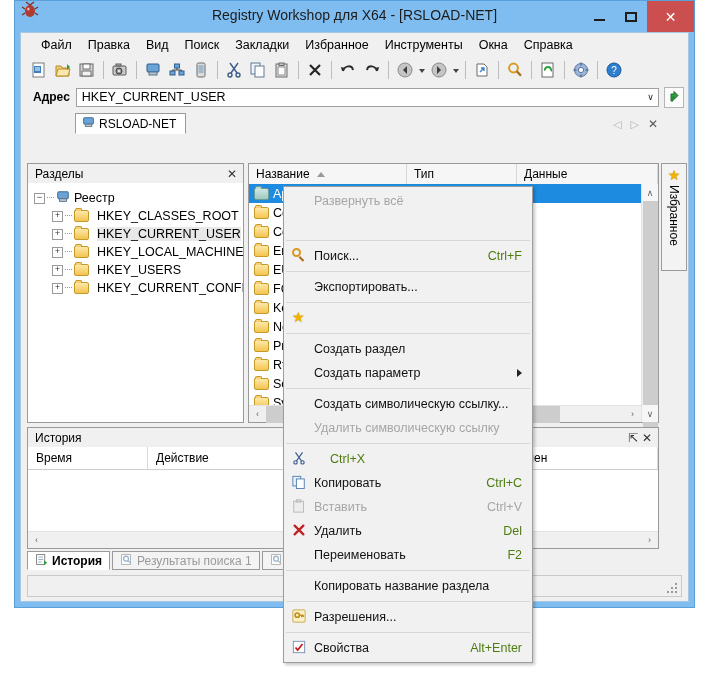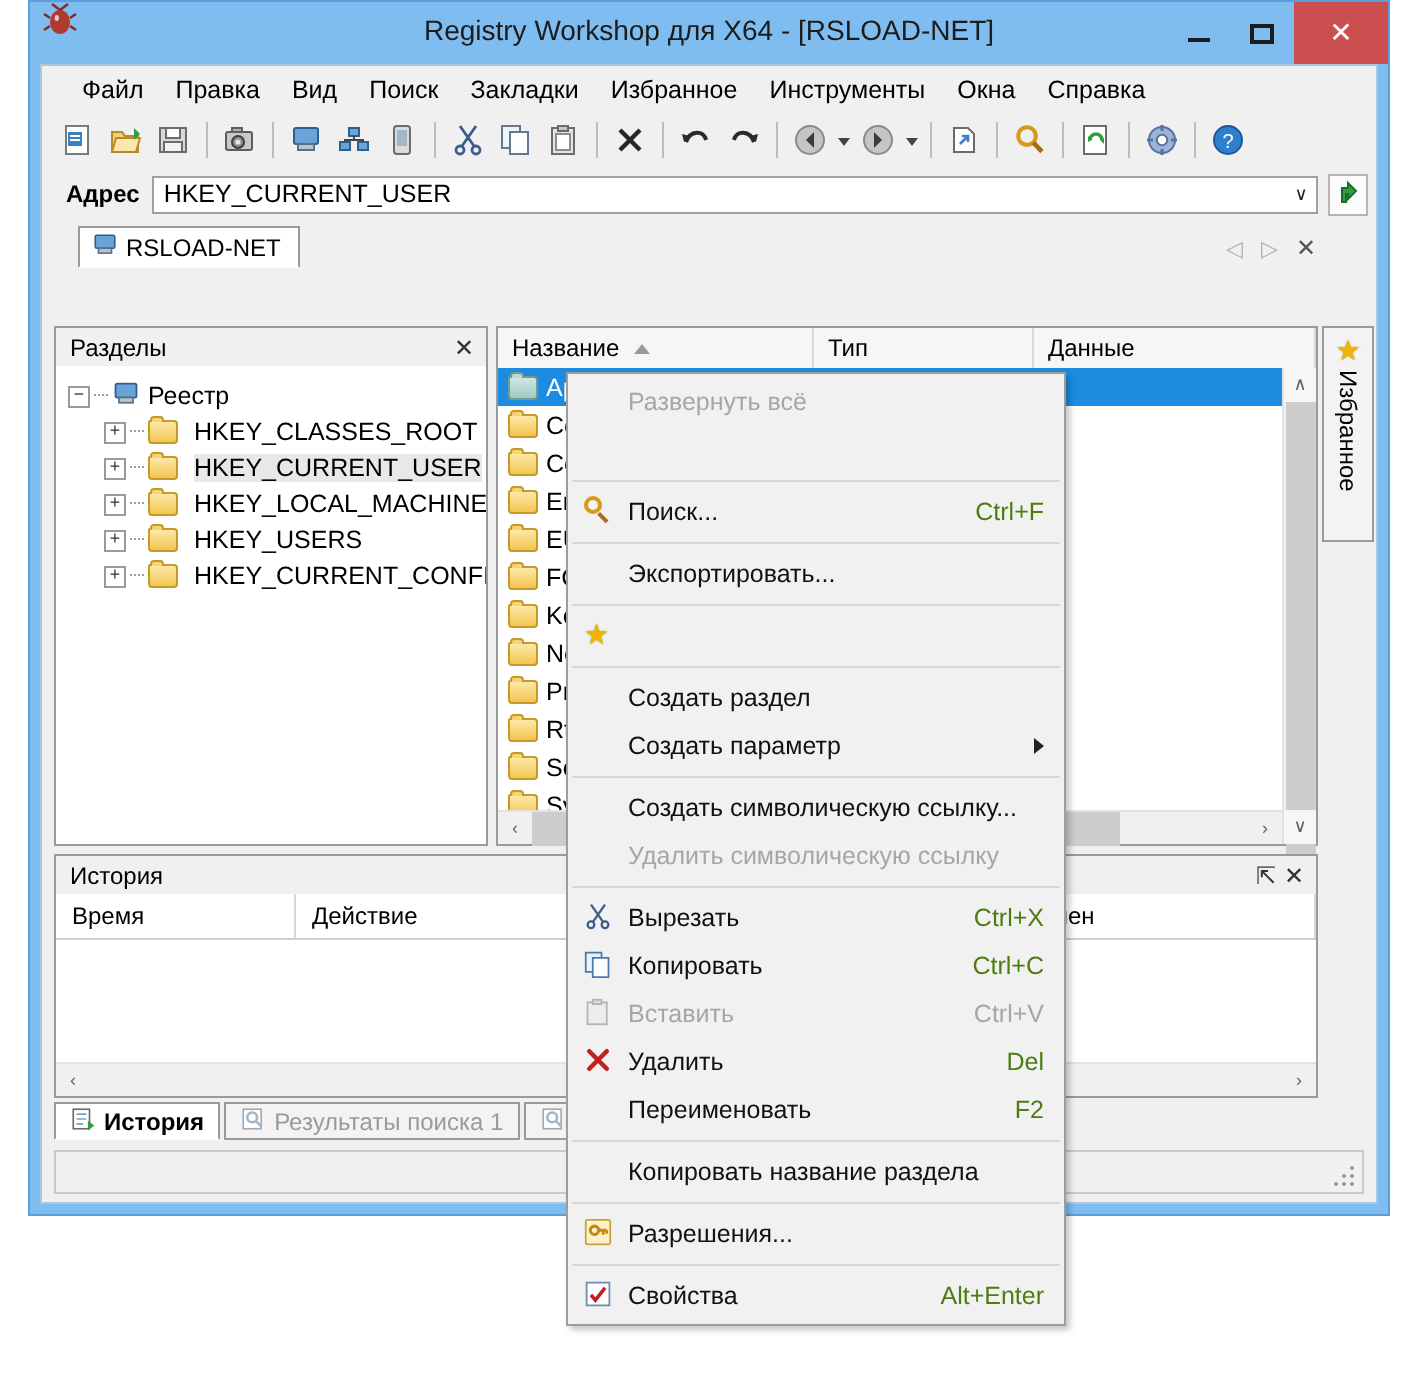--- a/index.html
+++ b/index.html
@@ -91,21 +91,21 @@
 
   
   .tabrow{
     height:24px;display:flex;align-items:flex-end;padding-left:18px;
     background:#f0f0f0;position:relative;
   }
   .doctab{
     display:flex;align-items:center;gap:4px;
     height:21px;padding:0 9px 0 6px;
     background:#fff;border:1px solid #9a9a9a;border-bottom:1px solid #fff;
-    font-size:12px;box-sizing:border-box;
+    font-size:12px;box-sizing:border-box;margin-left:36px;
   }
   .tabnav{
     position:absolute;right:30px;bottom:3px;display:flex;align-items:center;gap:9px;
     color:#b0b0b0;font-size:11px;
   }
   .tabnav .x{color:#555;font-size:12px;}
 
   
   .mainarea{
     position:absolute;left:6px;right:29px;top:130px;bottom:30px;
@@ -757,21 +757,20 @@
   <div class="ctxsep"></div>
 
   <div class="ctxitem">
     <span class="ci-ico">
       <svg width="14" height="14" viewBox="0 0 16 16">
           <path d="M4 1.5l7 10M12 1.5l-7 10" stroke="#3b5c8c" stroke-width="1.3" fill="none"></path>
           <circle cx="4" cy="13" r="1.9" fill="none" stroke="#3b5c8c" stroke-width="1.3"></circle>
           <circle cx="12" cy="13" r="1.9" fill="none" stroke="#3b5c8c" stroke-width="1.3"></circle>
         </svg>
     </span>
-    <span class="ci-lbl">Вырезать</span>
     <span class="ci-acc">Ctrl+X</span>
   </div>
   <div class="ctxitem">
     <span class="ci-ico">
       <svg width="14" height="14" viewBox="0 0 16 16">
           <rect x="1" y="1.5" width="9" height="11" fill="#eaf2fb" stroke="#4a78ad"></rect>
           <rect x="5" y="4.5" width="9" height="11" fill="#fbfdff" stroke="#4a78ad"></rect>
         </svg>
     </span>
     <span class="ci-lbl">Копировать</span>

